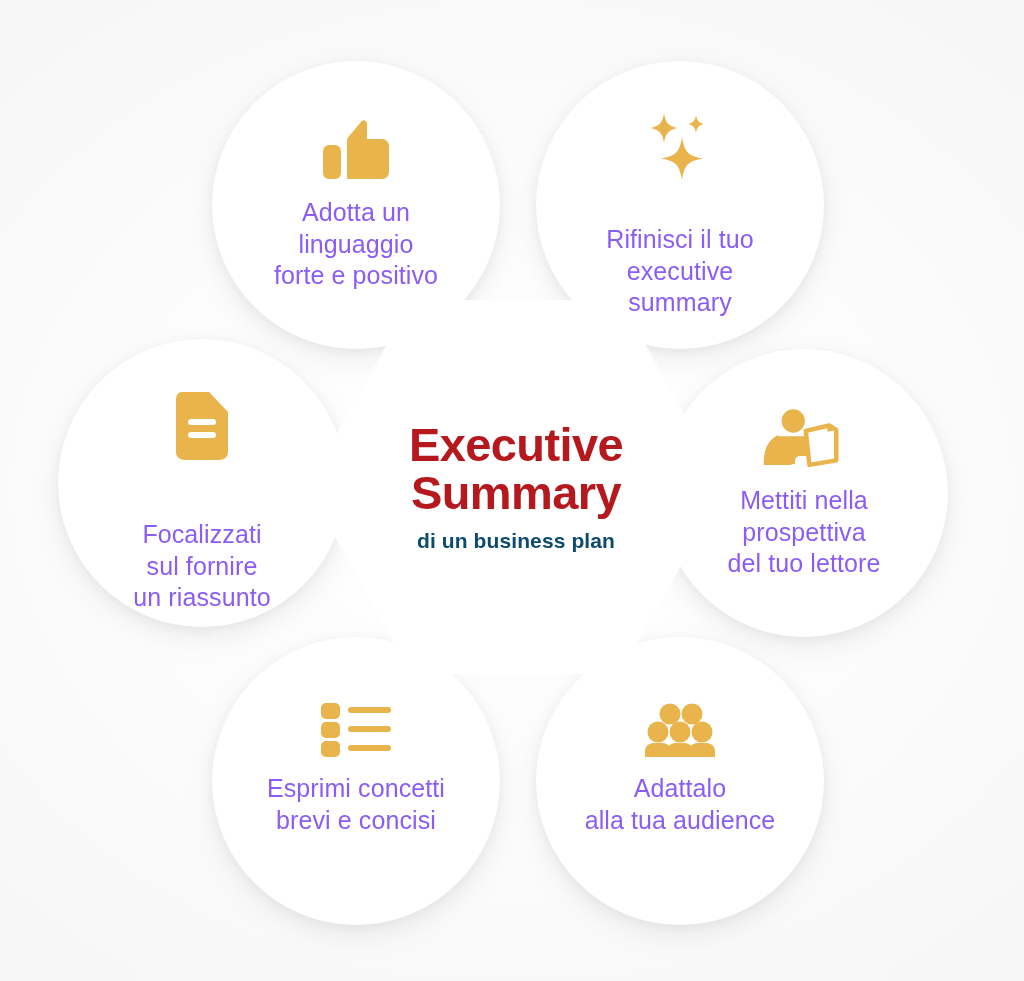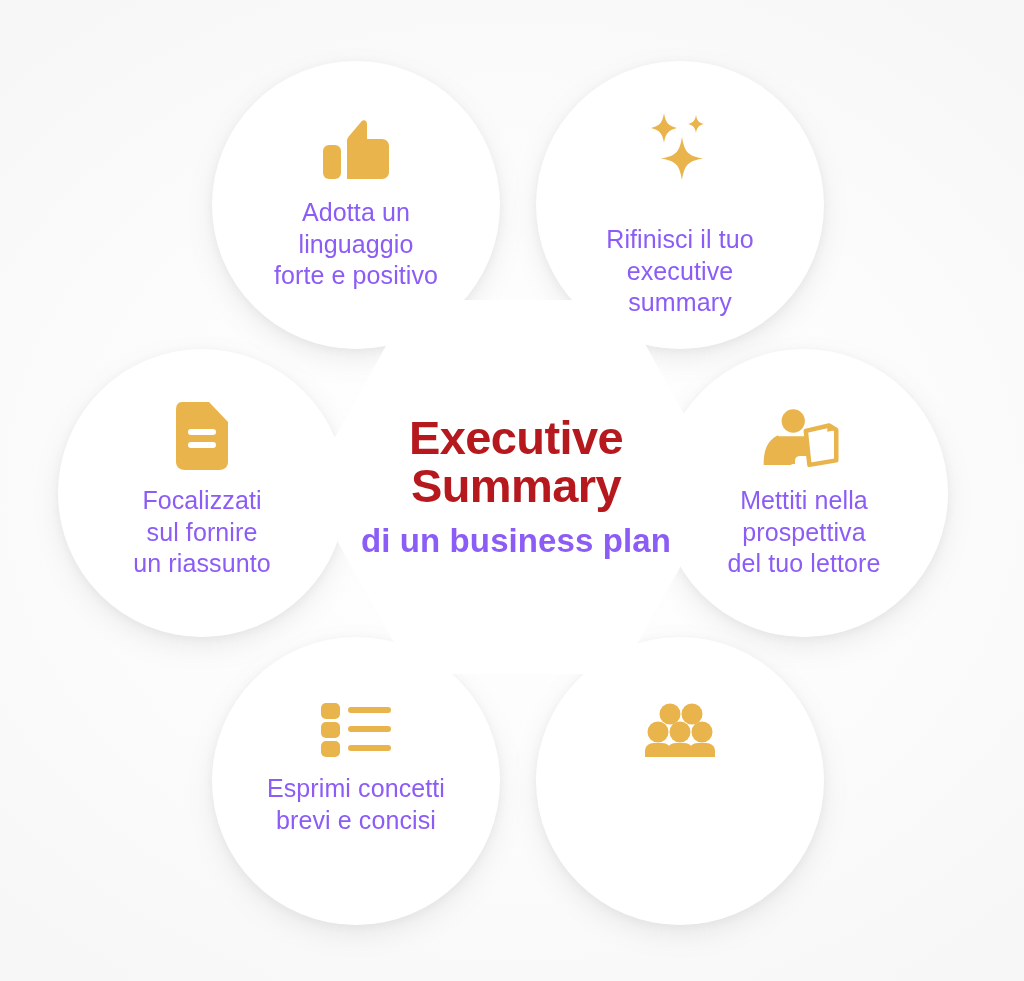--- a/index.html
+++ b/index.html
@@ -59,21 +59,21 @@
     white-space: pre-line;
     padding: 0 14px;
   }
 
   
   
   #node-tl { left: 212px;  top: 61px;  width: 288px; height: 288px; padding-top: 46px; }
   
   #node-tr { left: 536px;  top: 61px;  width: 288px; height: 288px; padding-top: 46px; gap: 27px; }
   
-  #node-l  { left: 58px;   top: 349px; width: 288px; height: 288px; padding-top: 46px; }
+  #node-l  { left: 58px;   top: 339px; width: 288px; height: 288px; padding-top: 46px; gap: 44px; }
   
   #node-r  { left: 660px;  top: 349px; width: 288px; height: 288px; padding-top: 46px; }
   
   #node-bl { left: 212px;  top: 637px; width: 288px; height: 288px; padding-top: 46px; }
   
   #node-br { left: 536px;  top: 637px; width: 288px; height: 288px; padding-top: 46px; }
 
   
   #hex {
     position: absolute;
@@ -96,22 +96,22 @@
     font-size: 47px;
     font-weight: bold;
     line-height: 1.02;
     text-align: center;
     letter-spacing: -0.6px;
     white-space: pre-line;
   }
 
   #hex-subtitle {
     margin-top: 12px;
-    color: #8b5cf6;
-    font-size: 33px;
+    color: #0c4a6e;
+    font-size: 21px;
     font-weight: bold;
     text-align: center;
     font-family: "Liberation Sans Narrow", "Liberation Sans", sans-serif;
     font-stretch: condensed;
     letter-spacing: 0.1px;
   }
 </style>
 </head>
 <body>
 
@@ -191,20 +191,22 @@
         <circle cx="28" cy="11" r="10.5" fill="#E9B44C"></circle>
         <circle cx="50" cy="11" r="10.5" fill="#E9B44C"></circle>
         <circle cx="16" cy="29" r="10.5" fill="#E9B44C"></circle>
         <circle cx="38" cy="29" r="10.5" fill="#E9B44C"></circle>
         <circle cx="60" cy="29" r="10.5" fill="#E9B44C"></circle>
         <path d="M3 54 L3 48 C3 43 7 40 12 40 L20 40 C25 40 29 43 29 48 L29 54 Z" fill="#E9B44C"></path>
         <path d="M25 54 L25 48 C25 43 29 40 34 40 L42 40 C47 40 51 43 51 48 L51 54 Z" fill="#E9B44C"></path>
         <path d="M47 54 L47 48 C47 43 51 40 56 40 L64 40 C69 40 73 43 73 48 L73 54 Z" fill="#E9B44C"></path>
       </svg>
     </div>
+    <div class="node-label">Adattalo
+alla tua audience</div>
   </div>
 
   <div id="hex">
     <div id="hex-title">Executive
 Summary</div>
     <div id="hex-subtitle">di un business plan</div>
   </div>
 
 </div>
 

